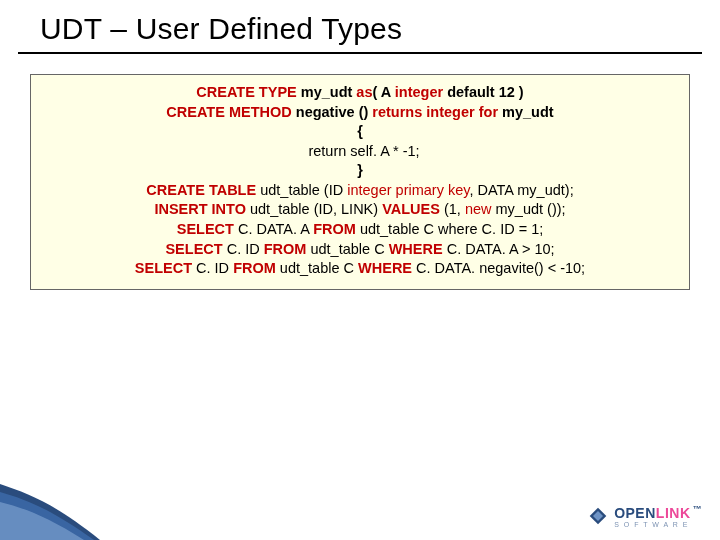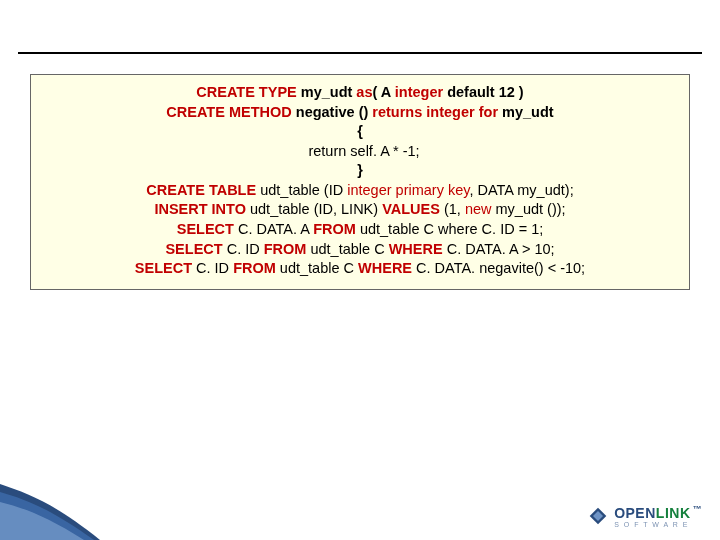--- a/index.html
+++ b/index.html
@@ -17,29 +17,30 @@
   .b { font-weight: bold; }
   .kw { color: #c00000; font-weight: bold; }
   .kwp { color: #c00000; }
   .accent {
     position: absolute; left: 0; bottom: 0; width: 100px; height: 56px; pointer-events: none;
   }
   .logo {
     position: absolute; right: 18px; bottom: 12px; display: flex; align-items: center; gap: 6px;
     color: #2a4c7d; font-weight: 700; font-size: 14px; letter-spacing: 0.5px;
   }
-  .logo .soft { color: #15803d; font-weight: 700; }
+  .logo .soft { color: #ec4899; font-weight: 700; }
   .logo .tm { font-size: 9px; color: #2a4c7d; vertical-align: super; margin-left: 2px; }
   .logo-mark { width: 20px; height: 20px; }
 </style>
 </head>
 <body>
 
 <div class="slide">
 
+  <div class="title">UDT – User Defined Types</div>
   <div class="title-rule"></div>
 
   <div class="code-box">
     <p>
       <span class="kw">CREATE TYPE</span><span class="b"> my_udt </span><span class="kw">as</span><span class="b">( A </span><span class="kw">integer</span><span class="b"> default 12 )</span>
     </p>
     <p>
       <span class="kw">CREATE METHOD</span><span class="b"> negative () </span><span class="kw">returns</span><span class="b"> </span><span class="kw">integer</span><span class="b"> </span><span class="kw">for</span><span class="b"> my_udt</span>
     </p>
     <p class="b">{</p>

